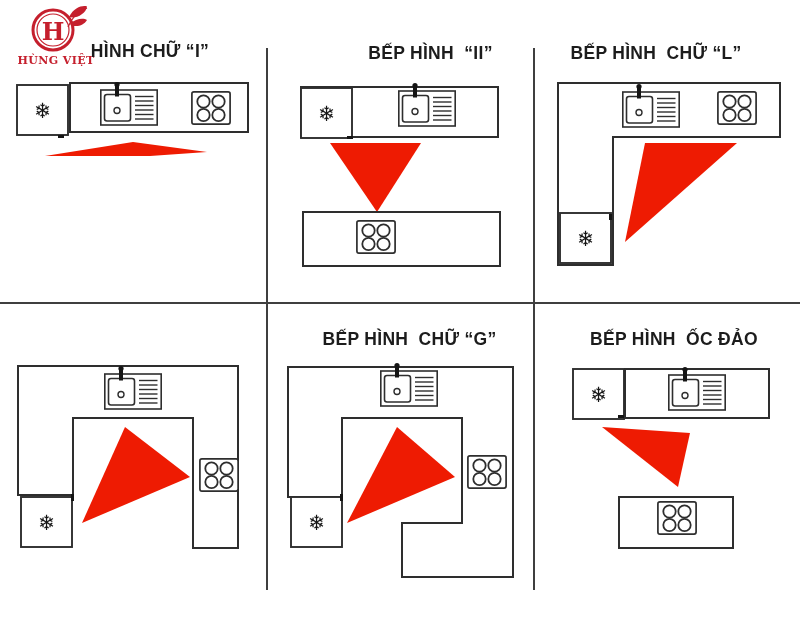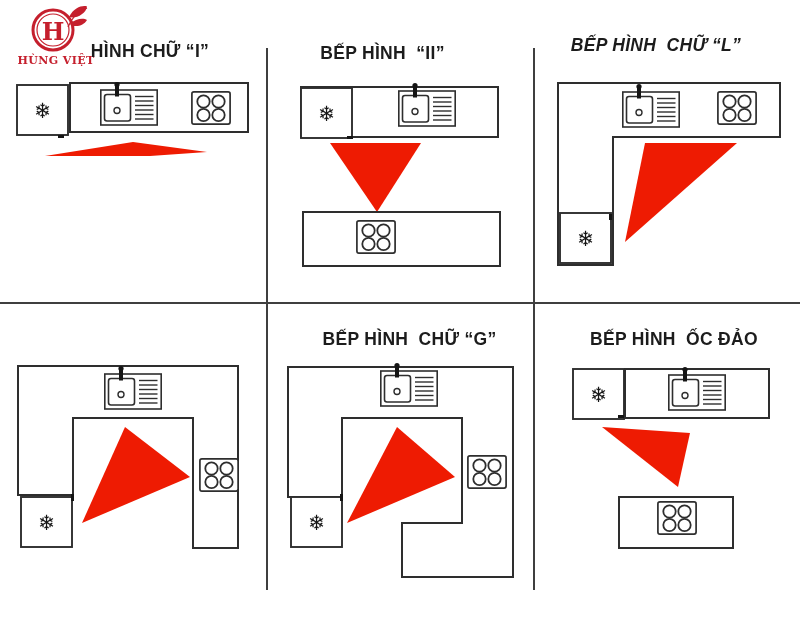--- a/index.html
+++ b/index.html
@@ -71,22 +71,22 @@
       <path d="M44,22 C48,12 55,6 63,3" fill="none" stroke="var(--logo_red,#c51f2d)" stroke-width="1.3"></path>
     </svg>
     <div class="brand">HÙNG VIỆT</div>
   </div>
 
   <div class="divider" style="left:266px;top:48px;width:2px;height:542px;"></div>
   <div class="divider" style="left:533px;top:48px;width:2px;height:542px;"></div>
   <div class="divider" style="left:0;top:302px;width:800px;height:2px;"></div>
 
   <div class="panel-title" style="left:40px;top:40px;width:220px;">HÌNH CHỮ “I”</div>
-  <div class="panel-title" style="left:267px;top:42px;width:231px;">BẾP HÌNH  “II”</div>
-  <div class="panel-title" style="left:534px;top:34px;width:244px;font-style:italic;">BẾP HÌNH  CHỮ “L”</div>
+  <div class="panel-title" style="left:267px;top:42px;width:231px;padding-left:48px;">BẾP HÌNH  “II”</div>
+  <div class="panel-title" style="left:534px;top:42px;width:244px;">BẾP HÌNH  CHỮ “L”</div>
   <div class="panel-title" style="left:267px;top:328px;width:285px;">BẾP HÌNH  CHỮ “G”</div>
   <div class="panel-title" style="left:534px;top:328px;width:280px;">BẾP HÌNH  ỐC ĐẢO</div>
 
   <svg class="kitchen" style="left:0;top:55px;" width="267" height="245" viewBox="0 55 267 245">
     <rect class="outline" x="70" y="83" width="178" height="49"></rect>
     <use href="#sym-fridge" x="16" y="84" width="53" height="52"></use>
     <rect x="58" y="135" width="6" height="3" fill="#151515"></rect>
     <use href="#sym-sink" x="100" y="82" width="58" height="44"></use>
     <use href="#sym-stove" x="191" y="91" width="40" height="34"></use>
     <polygon class="tri" points="45,156 133,142 207,152 150,156"></polygon>

